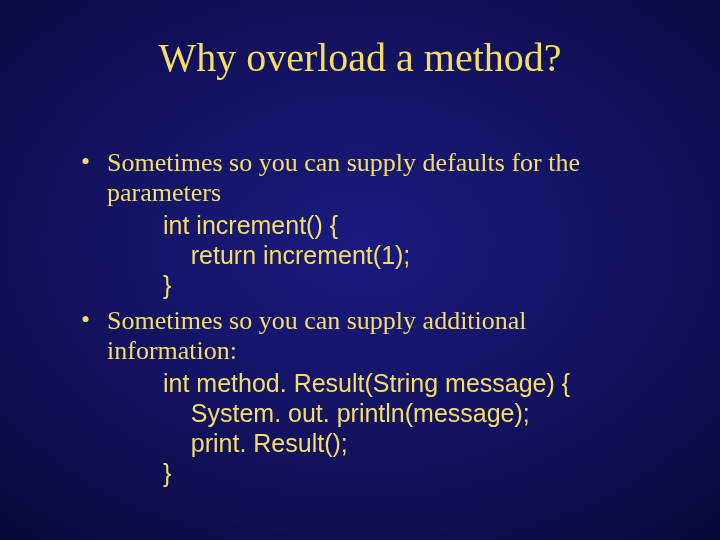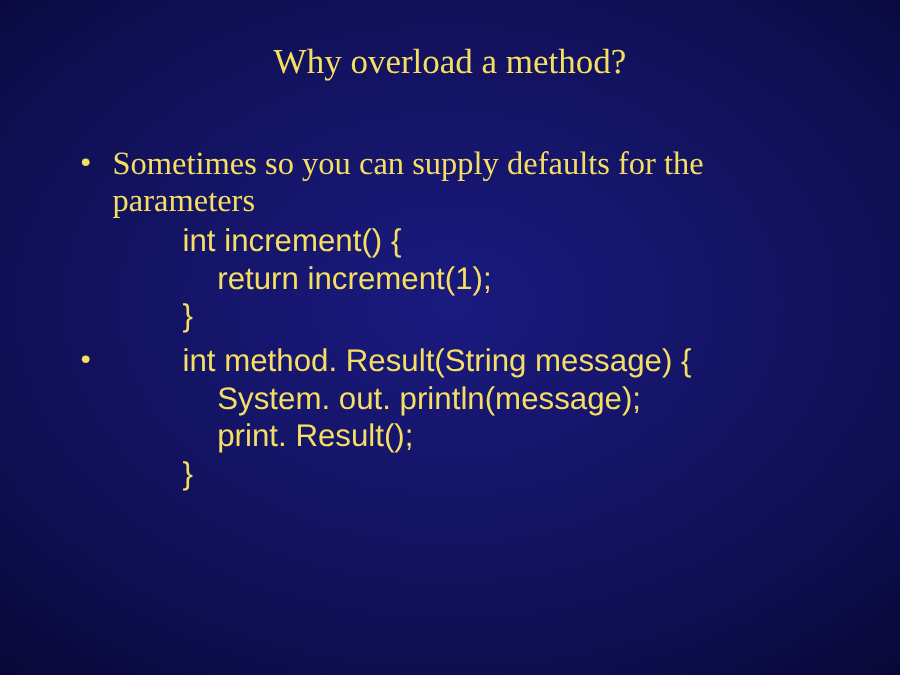--- a/index.html
+++ b/index.html
@@ -18,32 +18,32 @@
                 #0e0e50 45%,
                 #060630 65%,
                 #000018 85%,
                 #000000 100%);
     position: relative;
     box-sizing: border-box;
   }
   .title {
     font-family: "Times New Roman", Times, serif;
     color: #f6de62;
-    font-size: 28px;
+    font-size: 40px;
     text-align: center;
     padding-top: 34px;
     margin: 0;
     font-weight: normal;
   }
   .body {
     padding: 50px 50px 0 60px;
   }
   ul.bullets {
     list-style: none;
-    margin: 0;
+    margin: 17px;
     padding: 0;
   }
   ul.bullets > li {
     position: relative;
     padding-left: 30px;
     margin-bottom: 4px;
   }
   ul.bullets > li::before {
     content: "•";
     position: absolute;
@@ -76,20 +76,21 @@
   <h1 class="title">Why overload a method?</h1>
   <div class="body">
     <ul class="bullets">
       <li>
         <span class="bullet-text">Sometimes so you can supply defaults for the parameters</span>
         <div class="code-block">int increment() {
     return increment(1);
 }</div>
       </li>
       <li>
+        <span class="bullet-text">Sometimes so you can supply additional information:</span>
         <div class="code-block">int method. Result(String message) {
     System. out. println(message);
     print. Result();
 }</div>
       </li>
     </ul>
   </div>
 </div>
 
 </body></html>

